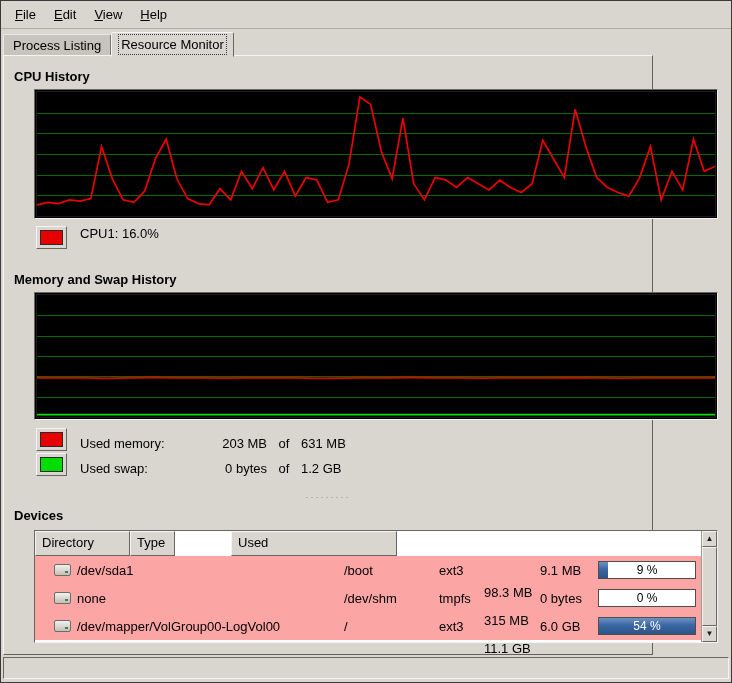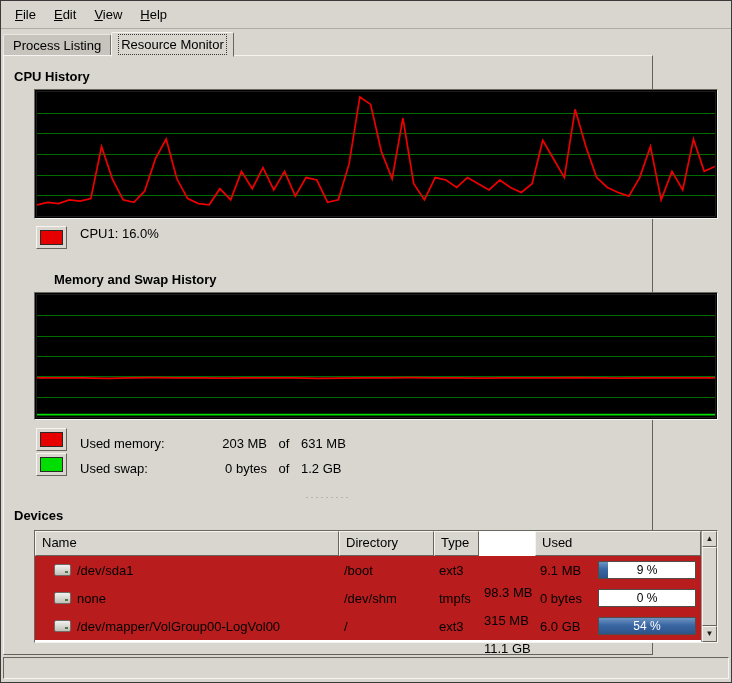--- a/index.html
+++ b/index.html
@@ -43,21 +43,21 @@
   
   .pane-handle { position:absolute; left:0; width:100%; text-align:center; color:#8f8c84; font-size:9px; letter-spacing:2px; line-height:8px; }
 
   
   .devices { position:absolute; left:30px; top:474px; width:684px; height:113px; display:flex; border:1px solid; border-color:#6a675f #f6f4f0 #f6f4f0 #6a675f; background:#fff; }
   .dev-main { width:666px; display:flex; flex-direction:column; }
   .dev-header { display:flex; height:25px; flex:none; }
   .hcell { border:1px solid; border-color:#f6f4f0 #68655f #68655f #f6f4f0; background:#d8d6cf; padding:3px 6px; white-space:nowrap; overflow:hidden; }
   .c-name { width:304px; } .c-dir { width:95px; } .c-type { width:45px; } .c-total { width:56px;margin-top:44px; } .c-used { width:166px; }
   .dev-body { flex:1; background:#fff; }
-  .drow { display:flex; height:28px; align-items:center; background:#b91c1c; }
+  .drow { display:flex; height:28px; align-items:center; background:#fca5a5; }
   .cell { padding:0 5px; white-space:nowrap; overflow:hidden; }
   .cell.c-name { display:flex; align-items:center; padding-left:19px; }
   .cell.c-used { display:flex; align-items:center; padding-right:0; }
   .used-bytes { display:inline-block; width:52px; }
 
   .drive-icon { width:17px; height:12px; margin-right:6px; flex:none; background:linear-gradient(#f2f1ee,#c2bfb8); border:1px solid #6f6c66; border-radius:2px; position:relative; }
   .drive-icon::after { content:""; position:absolute; right:2px; bottom:2px; width:3px; height:2px; background:#4e7a45; }
 
   .bar { position:relative; width:98px; height:18px; margin-left:6px; border:1px solid #4f4d49; background:#fff; overflow:hidden; }
   .bar-fill { position:absolute; left:0; top:0; bottom:0; background:linear-gradient(#6f93c2,#3a67a3 45%,#2d548a); }
@@ -108,21 +108,21 @@
       </div>
     </div>
 
     <div class="legend" style="left:32px; top:170px;">
       <span class="swatch">
           <span class="swatch-color" style="background: rgb(230, 0, 0);"></span>
         </span>
       <span class="lgtext">CPU1: 16.0%</span>
     </div>
 
-    <div class="section-title" style="left:10px; top:216px;margin-left:40px;">Memory and Swap History</div>
+    <div class="section-title" style="left:10px; top:216px;">Memory and Swap History</div>
 
     <div class="chart mem-chart">
       <div class="inner">
         <div class="grid">
           <i style="top:16.6%"></i>
             <i style="top:33.3%"></i>
             <i style="top:50%"></i>
             <i style="top:66.6%"></i>
             <i style="top:83.3%"></i>
         </div>
@@ -151,21 +151,20 @@
       </span>
     </div>
 
     <div class="pane-handle" style="top:437px;">·········</div>
 
     <div class="section-title" style="left:10px; top:452px;">Devices</div>
 
     <div class="devices">
       <div class="dev-main">
         <div class="dev-header">
-          <div class="hcell c-name">Name</div>
           <div class="hcell c-dir">Directory</div>
           <div class="hcell c-type">Type</div>
           <div class="hcell c-total">Total</div>
           <div class="hcell c-used">Used</div>
         </div>
         <div class="dev-body">
 
           <div class="drow r1">
             <div class="cell c-name">
                 <span class="drive-icon"></span>

